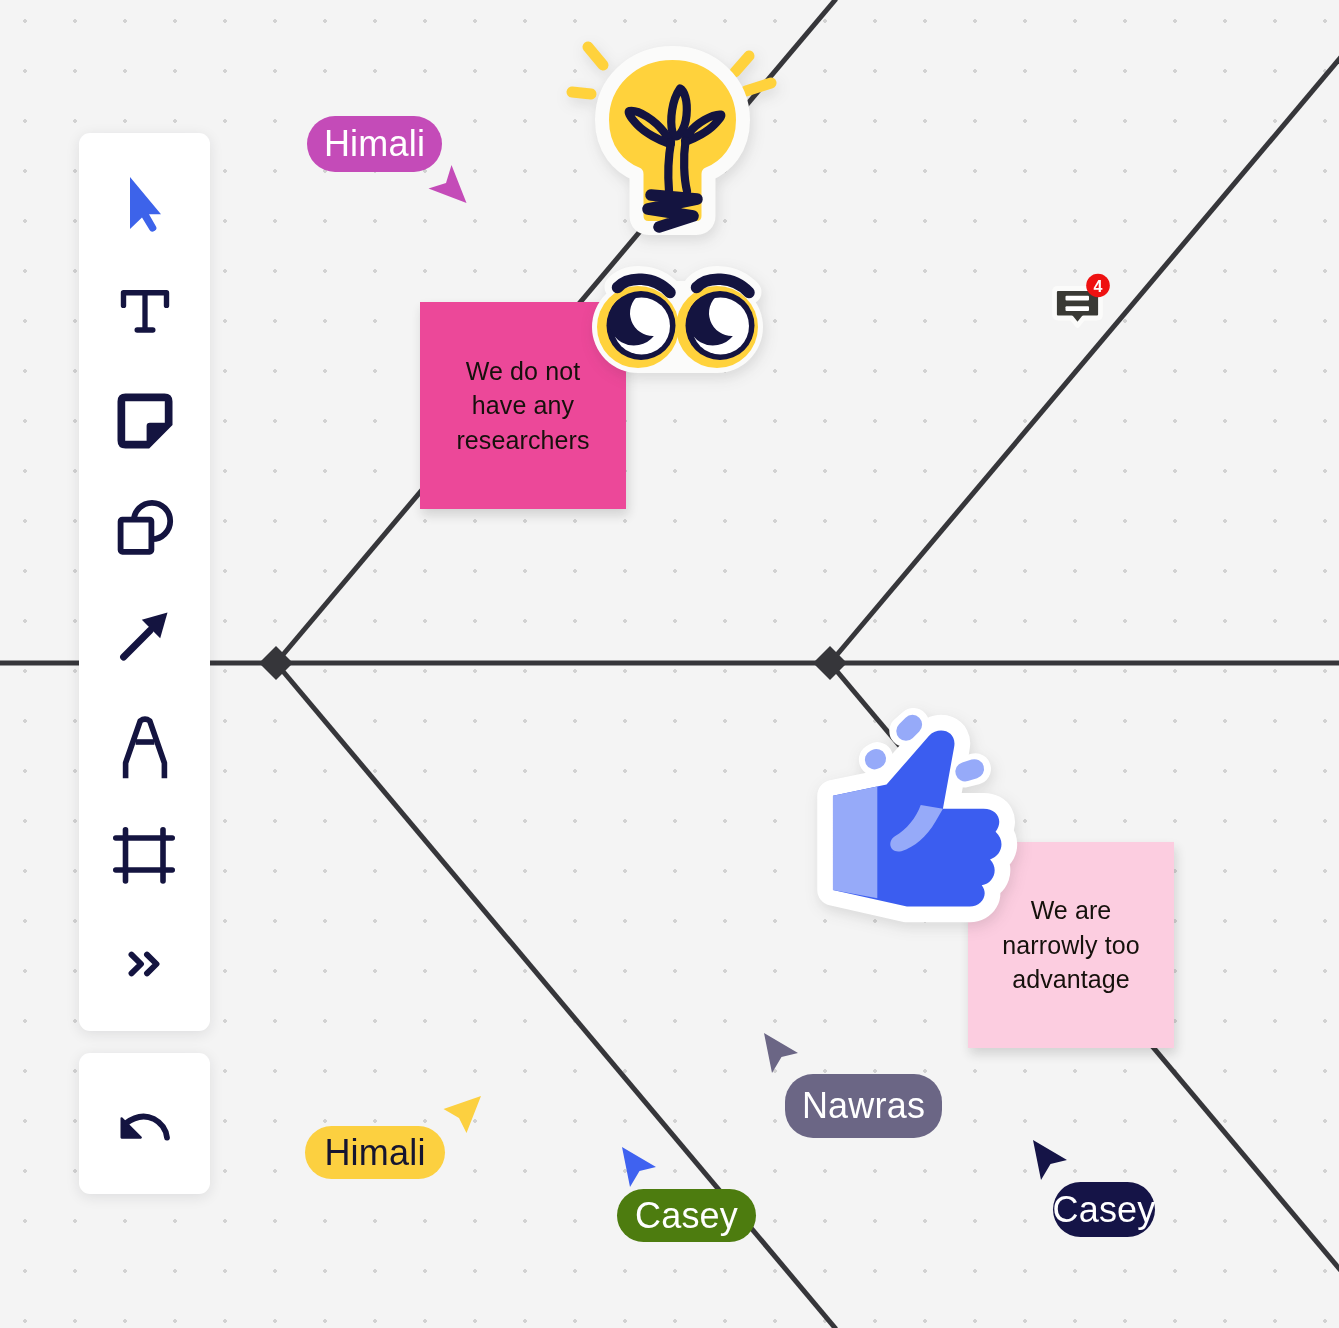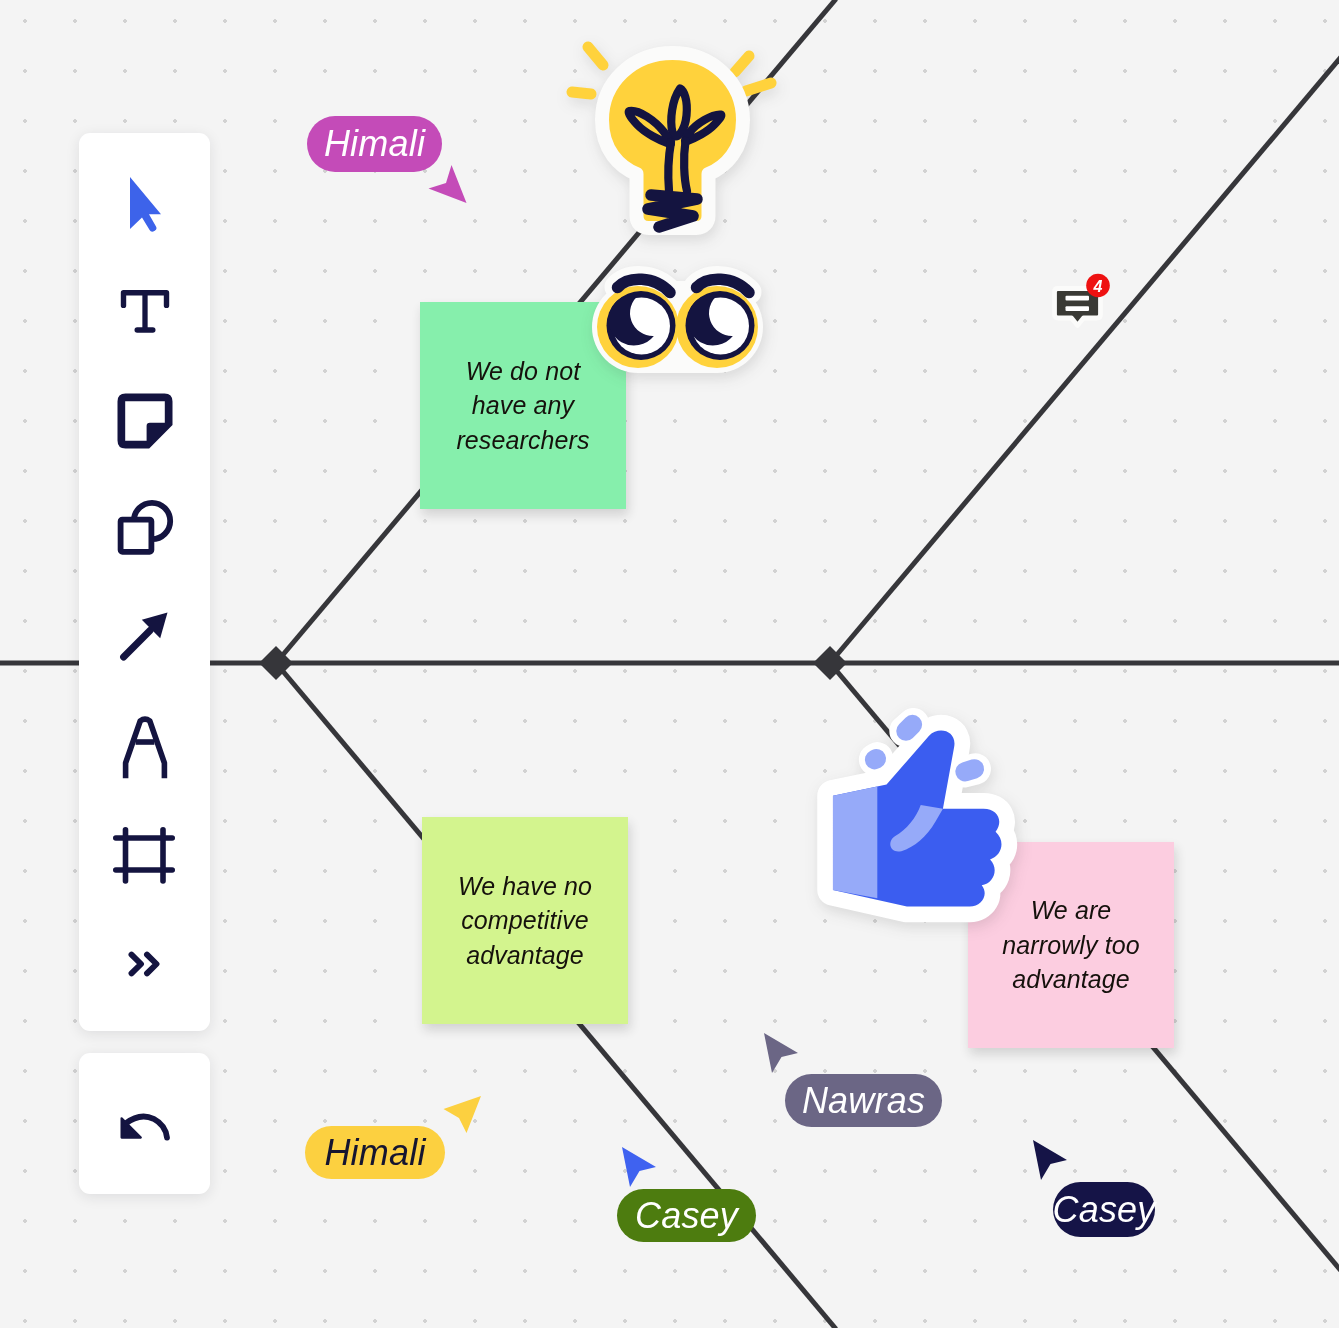--- a/index.html
+++ b/index.html
@@ -3,21 +3,21 @@
 <meta charset="utf-8">
 <title>Whiteboard</title>
 <style>
   html,body{margin:0;padding:0;}
   body{
     width:1339px;height:1328px;overflow:hidden;position:relative;
     background-color:#f4f4f4;
     font-family:"Liberation Sans", sans-serif;
     -webkit-font-smoothing:antialiased;
   }
-  #canvas{position:absolute;inset:0;font-style:italic;}
+  #canvas{position:absolute;inset:0;}
   .dots{position:absolute;inset:0;
     background-image:radial-gradient(#d2d2d2 1.6px, transparent 1.7px);
     background-size:50px 50px;background-position:0px -4px;}
 
   .fishbone{position:absolute;left:0;top:0;}
 
   
   .note{position:absolute;z-index:3;box-shadow:2px 6px 10px rgba(40,40,40,.16);
         display:flex;align-items:center;justify-content:center;}
   .note-text{text-align:center;color:#15110c;font-size:25px;line-height:34.5px;
@@ -39,34 +39,34 @@
   
   .cursor{position:absolute;z-index:8;}
   .cursor-pill{position:absolute;border-radius:28px;display:flex;align-items:center;
                justify-content:center;font-size:36px;line-height:1;white-space:nowrap;
                letter-spacing:.2px;}
   .cursor-arrow{position:absolute;}
   .cur-himali-pink  .cursor-pill{left:307px;top:116px;width:135px;height:56px;background:#c44bb8;color:#fff;}
   .cur-himali-pink  .cursor-arrow{left:428px;top:164px;}
   .cur-himali-yellow .cursor-pill{left:305px;top:1126px;width:140px;height:53px;background:#fcd040;color:#151530;}
   .cur-himali-yellow .cursor-arrow{left:443px;top:1095px;}
-  .cur-nawras .cursor-pill{left:785px;top:1074px;width:157px;height:53px;background:#6b6685;color:#fff;}
+  .cur-nawras .cursor-pill{left:785px;top:1074px;width:157px;height:64px;background:#6b6685;color:#fff;}
   .cur-nawras .cursor-arrow{left:763px;top:1032px;}
   .cur-casey  .cursor-pill{left:617px;top:1189px;width:139px;height:53px;background:#4d7c0f;color:#fff;}
   .cur-casey  .cursor-arrow{left:621px;top:1146px;}
   .cur-igor   .cursor-pill{left:1053px;top:1182px;width:102px;height:55px;background:#151447;color:#fff;}
   .cur-igor   .cursor-arrow{left:1032px;top:1139px;}
 
   
   .sticker{position:absolute;z-index:6;filter:drop-shadow(2px 5px 7px rgba(40,40,40,.13));}
   .sticker-bulb {left:562px;top:27px;}
   .sticker-eyes {left:583px;top:258px;}
   .sticker-thumb{left:805px;top:707px;}
 
-  .note-orange{left:420px;top:302px;width:206px;height:207px;background:#86efac;}
+  .note-orange{left:420px;top:302px;width:206px;height:207px;background:#ec4899;}
   .note-yellow{left:970px;top:301px;width:206px;height:208px;background:#fdf8ae;}
   .note-green {left:422px;top:817px;width:206px;height:207px;background:#d3f48e;}
   .note-pink  {left:968px;top:818px;width:206px;height:206px;background:#fccde0;margin-top:24px;}
 </style>
 </head>
 <body>
 
 <div id="canvas">
   <div class="dots"></div>
 
@@ -279,27 +279,20 @@
   <div class="comment-badge">
     <svg width="72" height="64" viewBox="0 0 72 64">
       <path d="M13.0 17.5 L52.0 17.5 Q55.5 17.5 55.5 21.0 L55.5 43.5 Q55.5 47.0 52.0 47.0 L38.5 47.0 L32.5 54.5 L26.5 47.0 L13.0 47.0 Q9.5 47.0 9.5 43.5 L9.5 21.0 Q9.5 17.5 13.0 17.5 Z" fill="#3a3a35" stroke="#fbfbfa" stroke-width="4.8" stroke-linejoin="round"></path>
       <rect x="20.5" y="24.8" width="23.5" height="4.8" rx="1.0" fill="#fff"></rect>
       <rect x="20.5" y="35.2" width="23.5" height="4.8" rx="1.0" fill="#fff"></rect>
       <circle cx="53.0" cy="14.5" r="11.8" fill="#ee1111"></circle>
       <text x="53.0" y="20.5" font-family="Liberation Sans, sans-serif" font-size="16" font-weight="600" fill="#fff" text-anchor="middle">4</text>
     </svg>
   </div>
 
-  <div class="note note-green">
-    <div class="note-text">
-      <span>We have no</span><br>
-      <span>competitive</span><br>
-      <span>advantage</span>
-    </div>
-  </div>
 
   <div class="note note-pink">
     <div class="note-text">
       <span>We are</span><br>
       <span>narrowly too</span><br>
       <span>advantage</span>
     </div>
   </div>
 </div>
 

